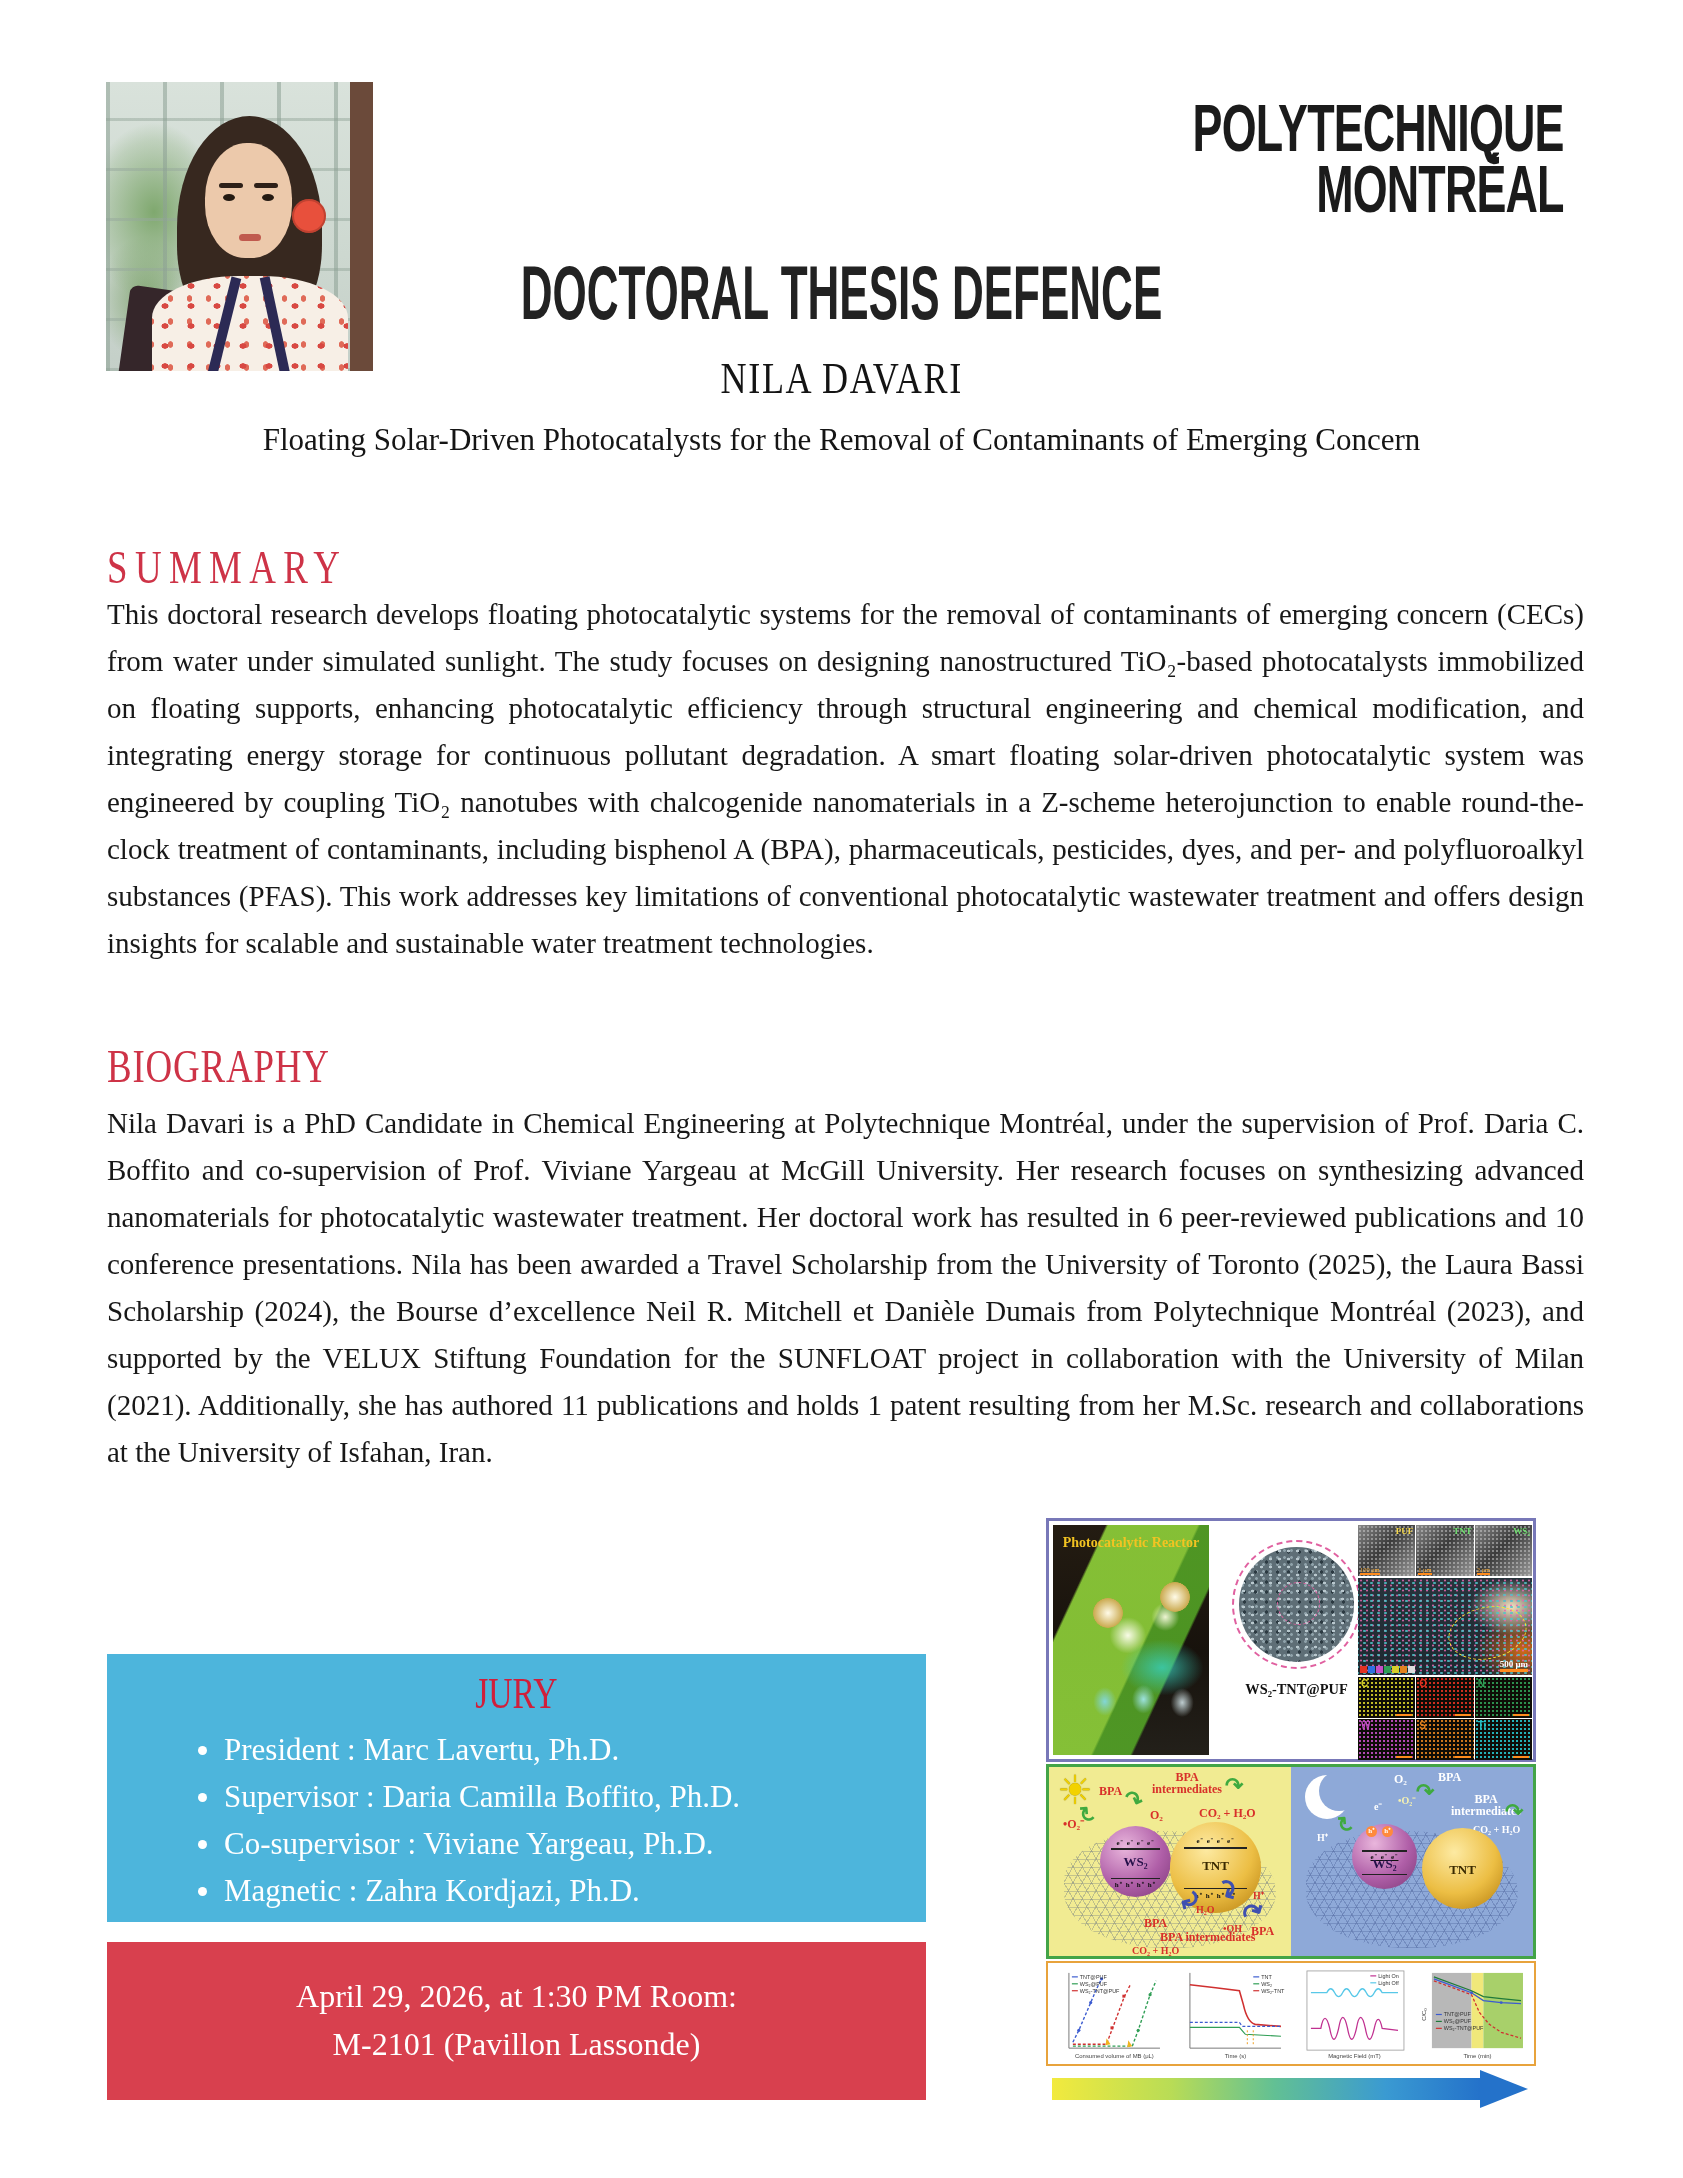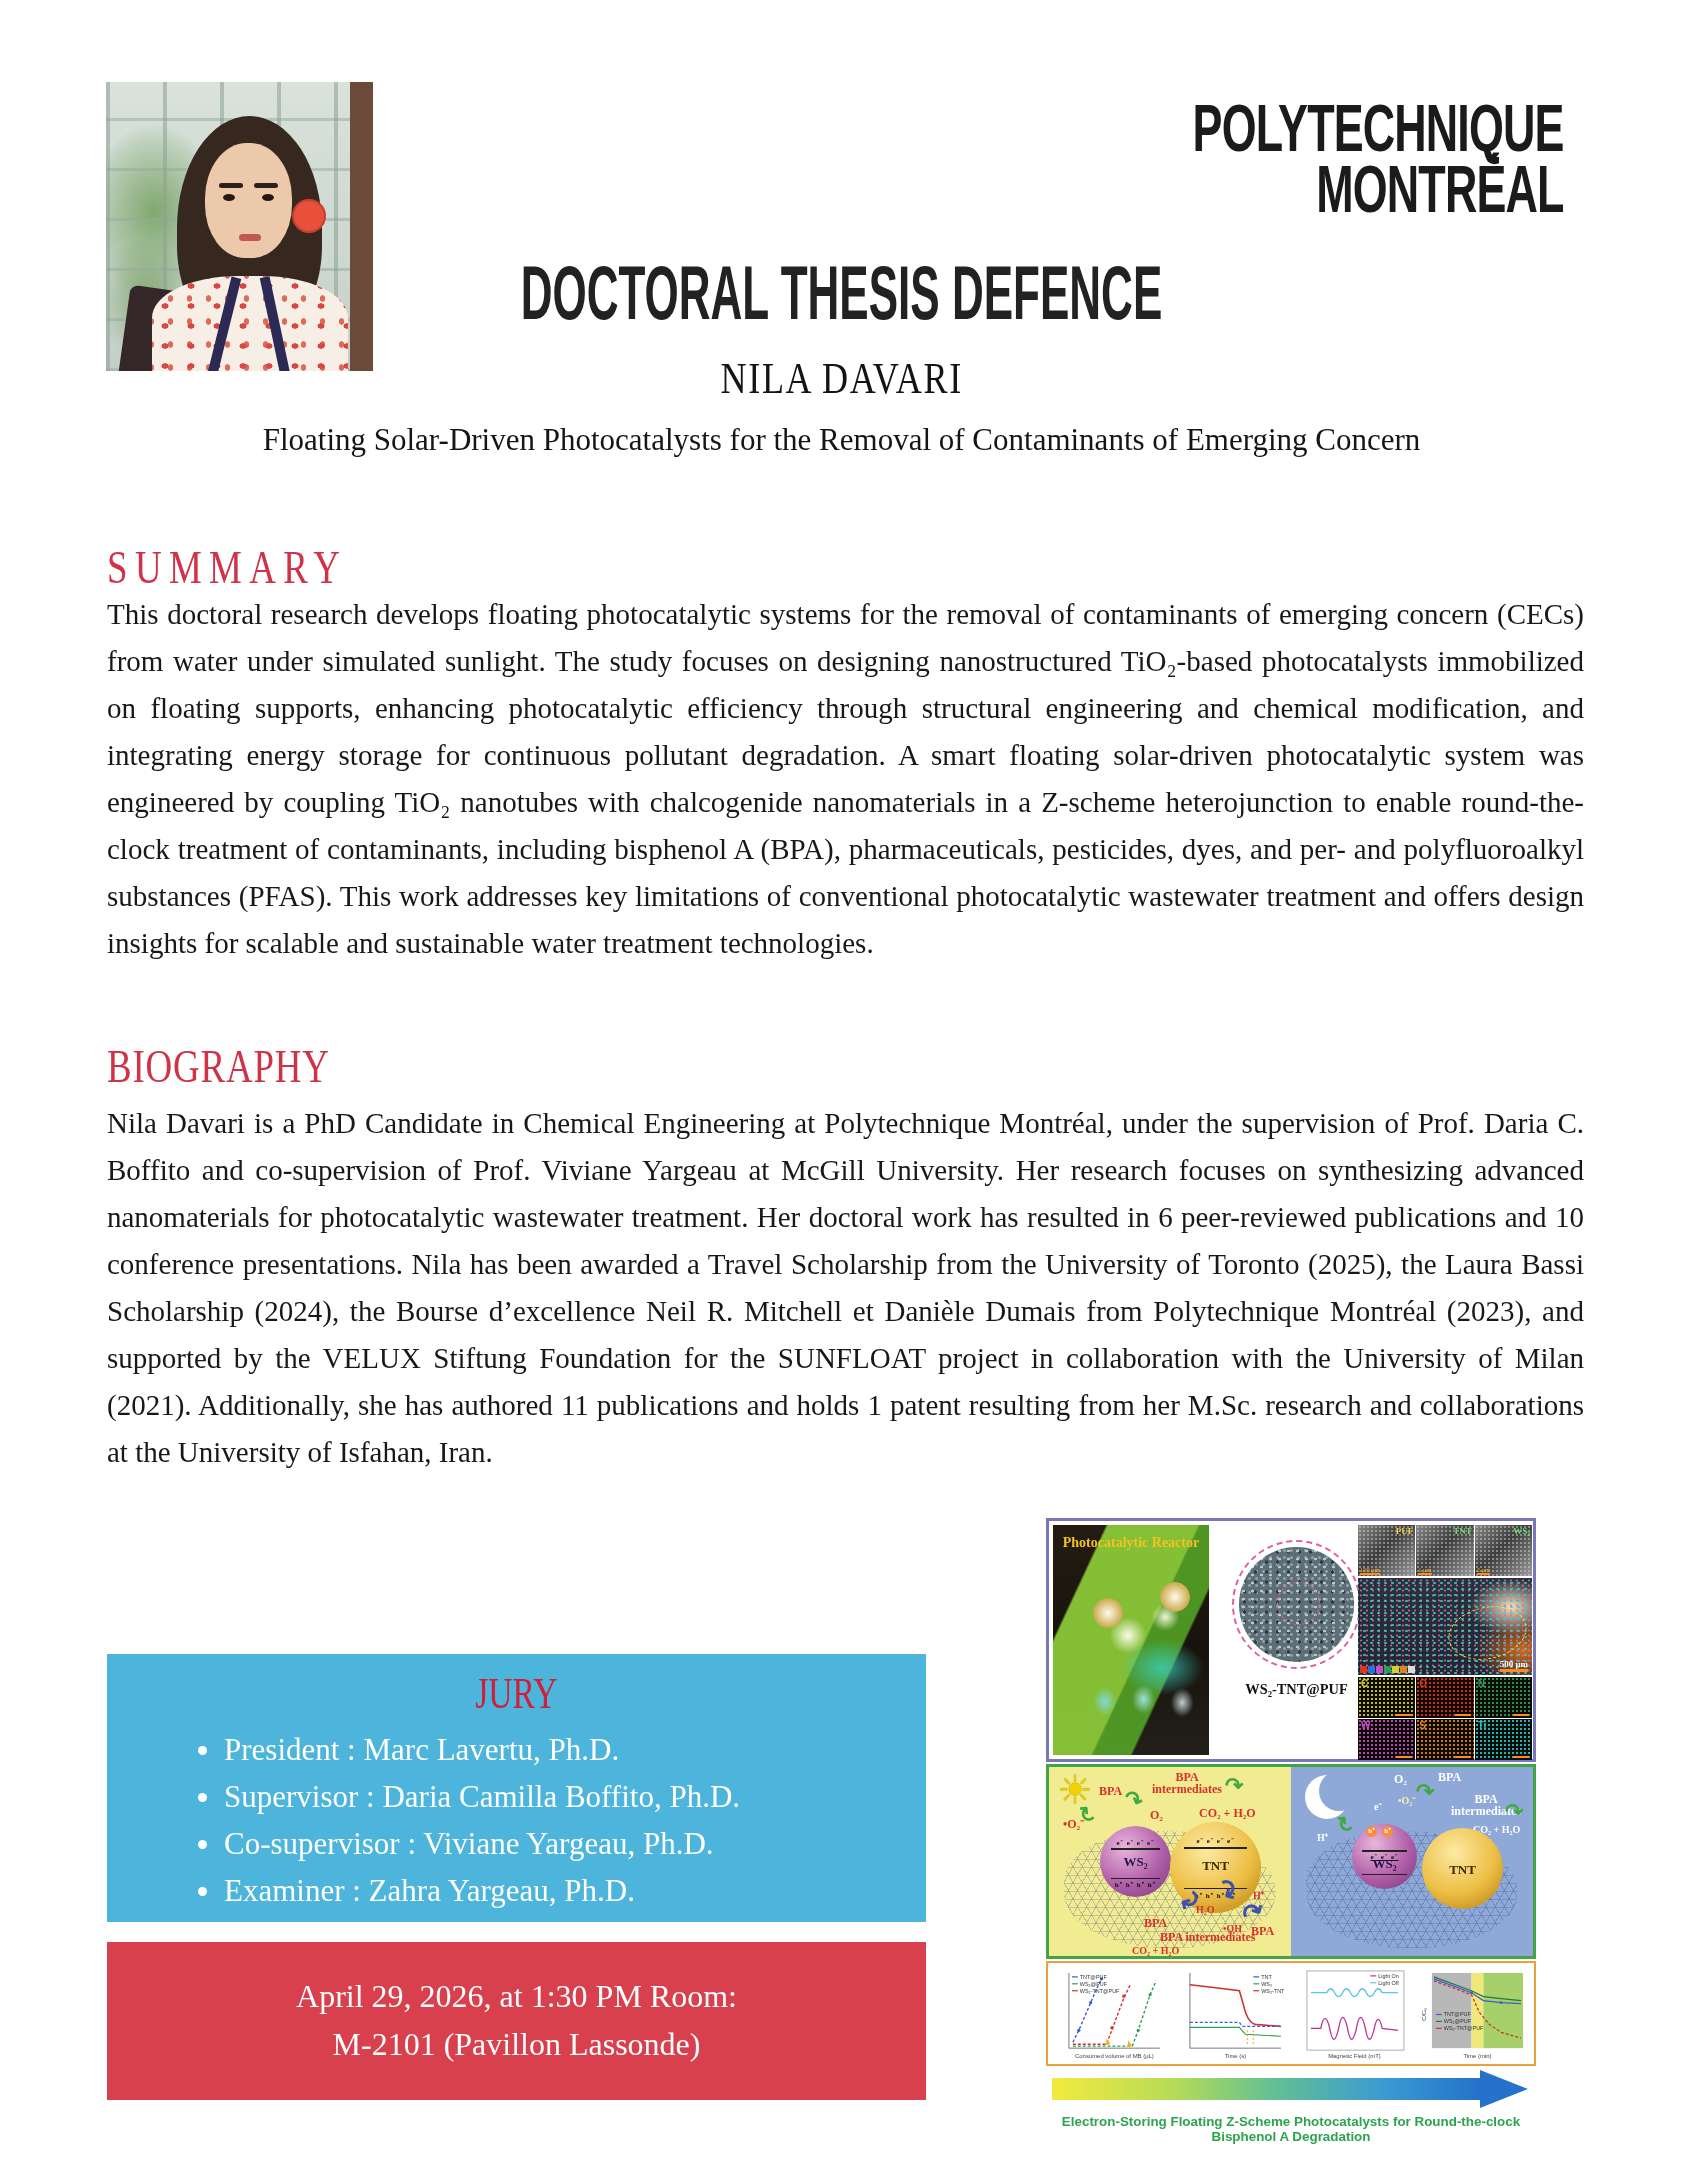--- a/index.html
+++ b/index.html
@@ -209,21 +209,21 @@
     <span>BIOGRAPHY</span>
   </div>
   <div class="body-text t-bio">Nila Davari is a PhD Candidate in Chemical Engineering at Polytechnique Montréal, under the supervision of Prof. Daria C. Boffito and co-supervision of Prof. Viviane Yargeau at McGill University. Her research focuses on synthesizing advanced nanomaterials for photocatalytic wastewater treatment. Her doctoral work has resulted in 6 peer-reviewed publications and 10 conference presentations. Nila has been awarded a Travel Scholarship from the University of Toronto (2025), the Laura Bassi Scholarship (2024), the Bourse d’excellence Neil R. Mitchell et Danièle Dumais from Polytechnique Montréal (2023), and supported by the VELUX Stiftung Foundation for the SUNFLOAT project in collaboration with the University of Milan (2021). Additionally, she has authored 11 publications and holds 1 patent resulting from her M.Sc. research and collaborations at the University of Isfahan, Iran.</div>
 
   <div class="jury-box">
     <div class="jury-h"><span>JURY</span></div>
     <ul class="jury-list">
       <li>President : Marc Lavertu, Ph.D.</li>
       <li>Supervisor : Daria Camilla Boffito, Ph.D.</li>
       <li>Co-supervisor : Viviane Yargeau, Ph.D.</li>
-      <li>Examiner : Zahra Yargeau,  Ph.D.</li>
+      <li>Magnetic : Zahra Kordjazi,  Ph.D.</li>
       <li>External Examiner : David Dewez, Ph.D.</li>
       <li>Representative : Sanda Koboevic, Ph.D.</li>
     </ul>
   </div>
 
   <div class="sched-box">
     <div>April 29, 2026, at 1:30 PM Room:</div>
     <div>M-2101 (Pavillon Lassonde)</div>
   </div>
 
@@ -467,17 +467,16 @@
         <text x="8" y="50" font-size="6" fill="#444" transform="rotate(-90 8 50)" text-anchor="middle">C/C₀</text>
         <text x="60" y="94" font-size="6" fill="#444" text-anchor="middle">Time (min)</text>
       </svg>
     </div>
 
     <div class="grad-arrow">
       <div class="grad-bar"></div>
       <div class="grad-head"></div>
     </div>
 
-    <div class="fig-caption">Electron-Storing Floating Z-Scheme Photocatalysts for Round-the-clock Bisphenol A Degradation</div>
   </div>
 
 </div>
 
 
 </body></html>

